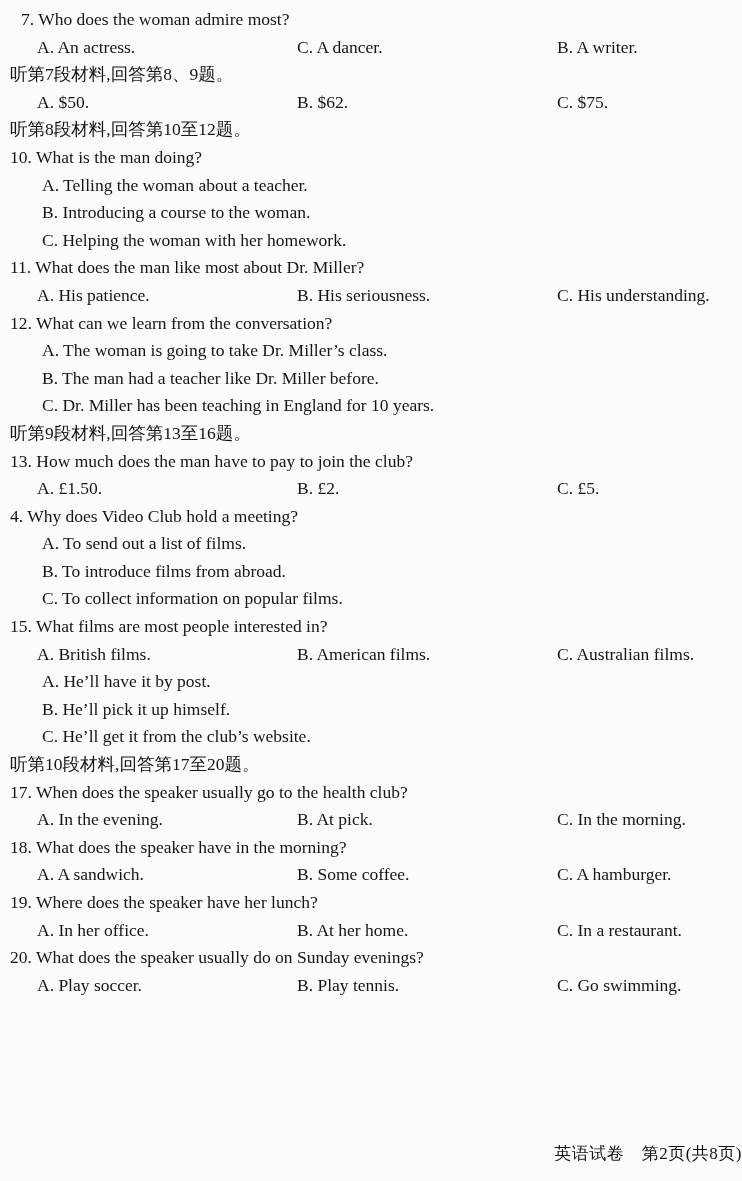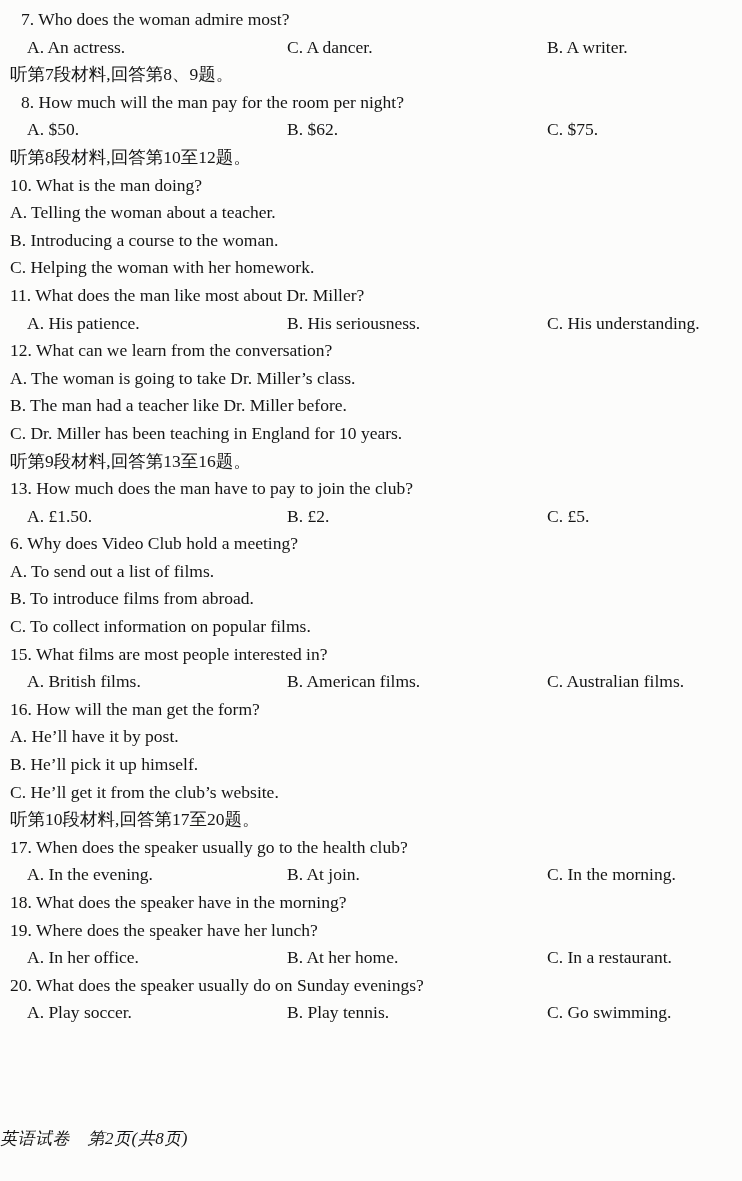--- a/index.html
+++ b/index.html
@@ -20,60 +20,59 @@
     overflow: hidden;
   }
   .content {
     padding: 6px 16px 0 10px;
   }
   .q-stem { white-space: nowrap; }
   .q.one-digit .q-stem { padding-left: 11px; }
   .opts-row {
     display: grid;
     grid-template-columns: 260px 260px 1fr;
-    margin-left: 17px;
+    margin-left: 27px;
     white-space: nowrap;
   }
   .opts-stack .opt {
     display: block;
+    margin-left: 32px;
     white-space: nowrap;
   }
   .section-cn {
     white-space: nowrap;
   }
   .footer {
     position: absolute;
     left: 0;
-    bottom: 28px;
+    bottom: 13px;
     width: 100%;
-    text-align: left;
+    text-align: right;
     font-size: 17px;
     letter-spacing: 0.5px;
-    font-style: italic;
   }
 </style>
 </head>
 <body>
 
 <div class="page">
   <div class="content">
 
     <div class="q one-digit">
       <div class="q-stem">7. Who does the woman admire most?</div>
       <div class="opts-row">
         <span class="opt">A. An actress.</span>
         <span class="opt">C. A dancer.</span>
         <span class="opt">B. A writer.</span>
       </div>
     </div>
 
     <div class="section-cn">听第7段材料,回答第8、9题。</div>
 
     <div class="q one-digit">
-      <div class="q-stem">8. How much will the man pay for the room per night?</div>
       <div class="opts-row">
         <span class="opt">A. $50.</span>
         <span class="opt">B. $62.</span>
         <span class="opt">C. $75.</span>
       </div>
     </div>
 
 
     <div class="section-cn">听第8段材料,回答第10至12题。</div>
 
@@ -109,59 +108,63 @@
     <div class="q">
       <div class="q-stem">13. How much does the man have to pay to join the club?</div>
       <div class="opts-row">
         <span class="opt">A. £1.50.</span>
         <span class="opt">B. £2.</span>
         <span class="opt">C. £5.</span>
       </div>
     </div>
 
     <div class="q">
-      <div class="q-stem">6. Why does Video Club hold a meeting?</div>
+      <div class="q-stem">4. Why does Video Club hold a meeting?</div>
       <div class="opts-stack">
         <span class="opt">A. To send out a list of films.</span>
         <span class="opt">B. To introduce films from abroad.</span>
         <span class="opt">C. To collect information on popular films.</span>
       </div>
     </div>
 
     <div class="q">
       <div class="q-stem">15. What films are most people interested in?</div>
       <div class="opts-row">
         <span class="opt">A. British films.</span>
         <span class="opt">B. American films.</span>
         <span class="opt">C. Australian films.</span>
       </div>
     </div>
 
     <div class="q">
-      <div class="q-stem">16. How will the man get the form?</div>
       <div class="opts-stack">
         <span class="opt">A. He’ll have it by post.</span>
         <span class="opt">B. He’ll pick it up himself.</span>
         <span class="opt">C. He’ll get it from the club’s website.</span>
       </div>
     </div>
 
     <div class="section-cn">听第10段材料,回答第17至20题。</div>
 
     <div class="q">
       <div class="q-stem">17. When does the speaker usually go to the health club?</div>
       <div class="opts-row">
         <span class="opt">A. In the evening.</span>
-        <span class="opt">B. At join.</span>
+        <span class="opt">B. At pick.</span>
         <span class="opt">C. In the morning.</span>
       </div>
     </div>
 
     <div class="q">
       <div class="q-stem">18. What does the speaker have in the morning?</div>
+      <div class="opts-row">
+        <span class="opt">A. A sandwich.</span>
+        <span class="opt">B. Some coffee.</span>
+        <span class="opt">C. A hamburger.</span>
+      </div>
     </div>
 
     <div class="q">
       <div class="q-stem">19. Where does the speaker have her lunch?</div>
       <div class="opts-row">
         <span class="opt">A. In her office.</span>
         <span class="opt">B. At her home.</span>
         <span class="opt">C. In a restaurant.</span>
       </div>
     </div>

